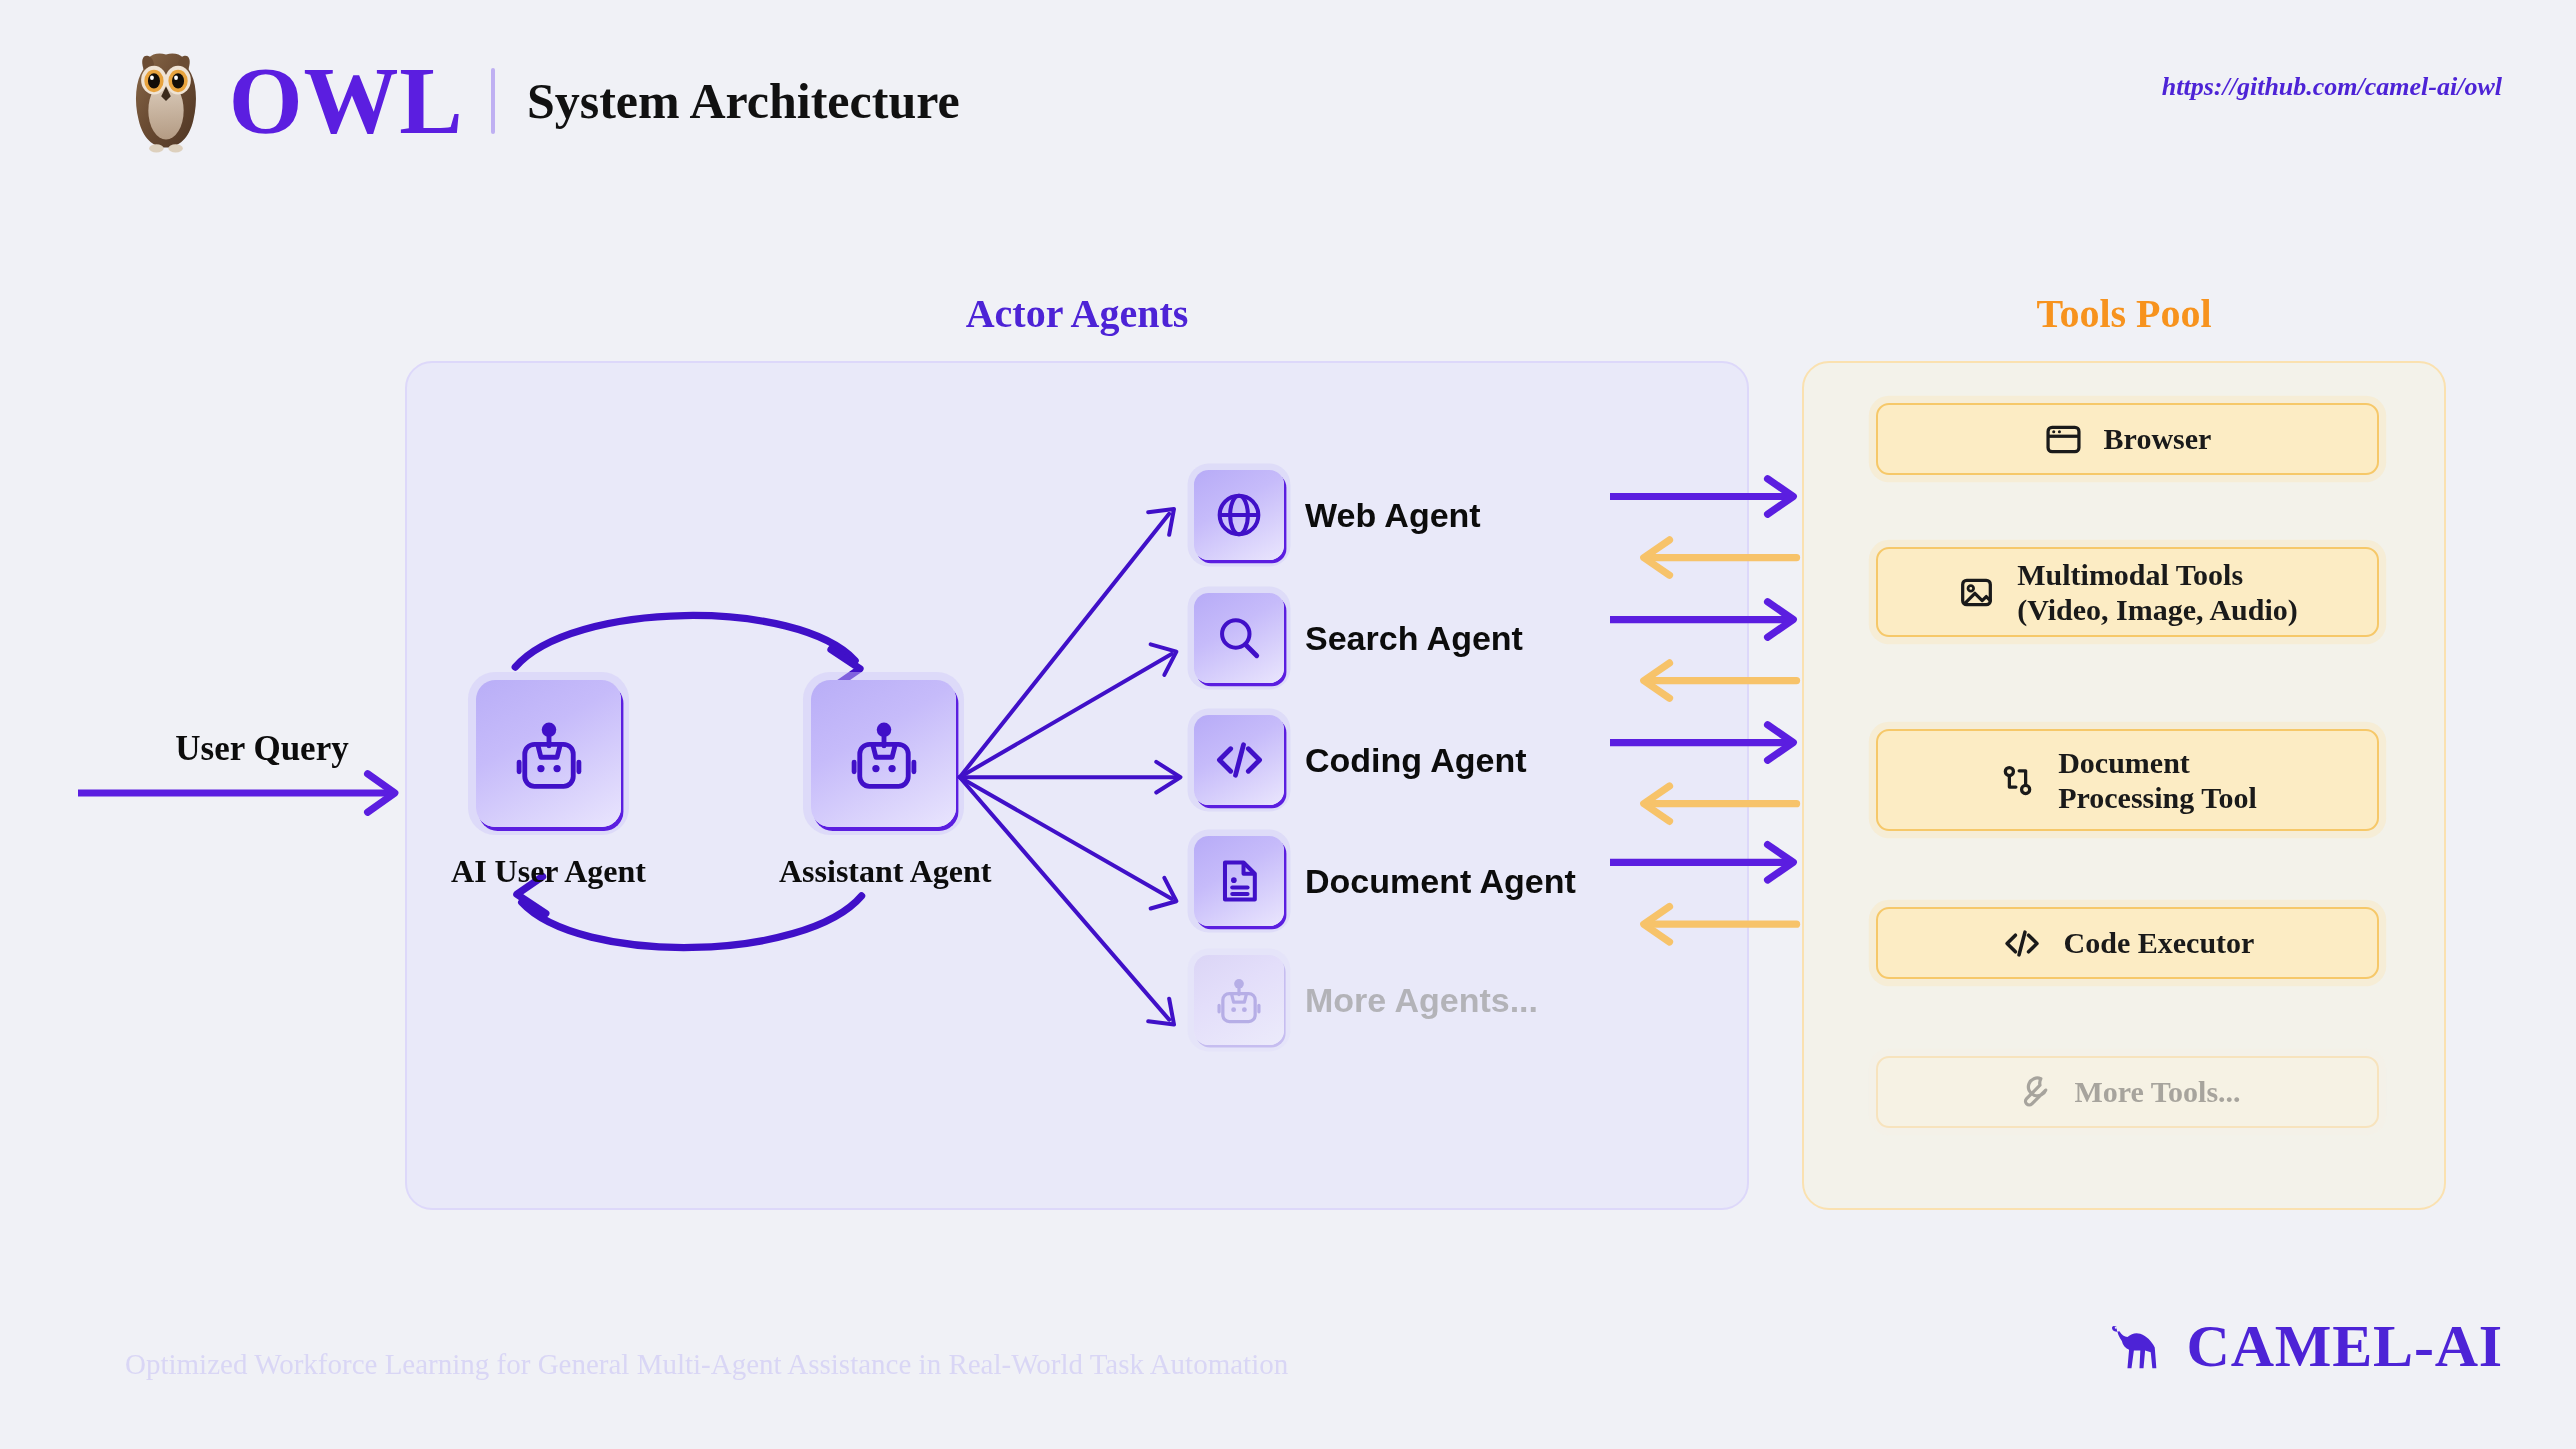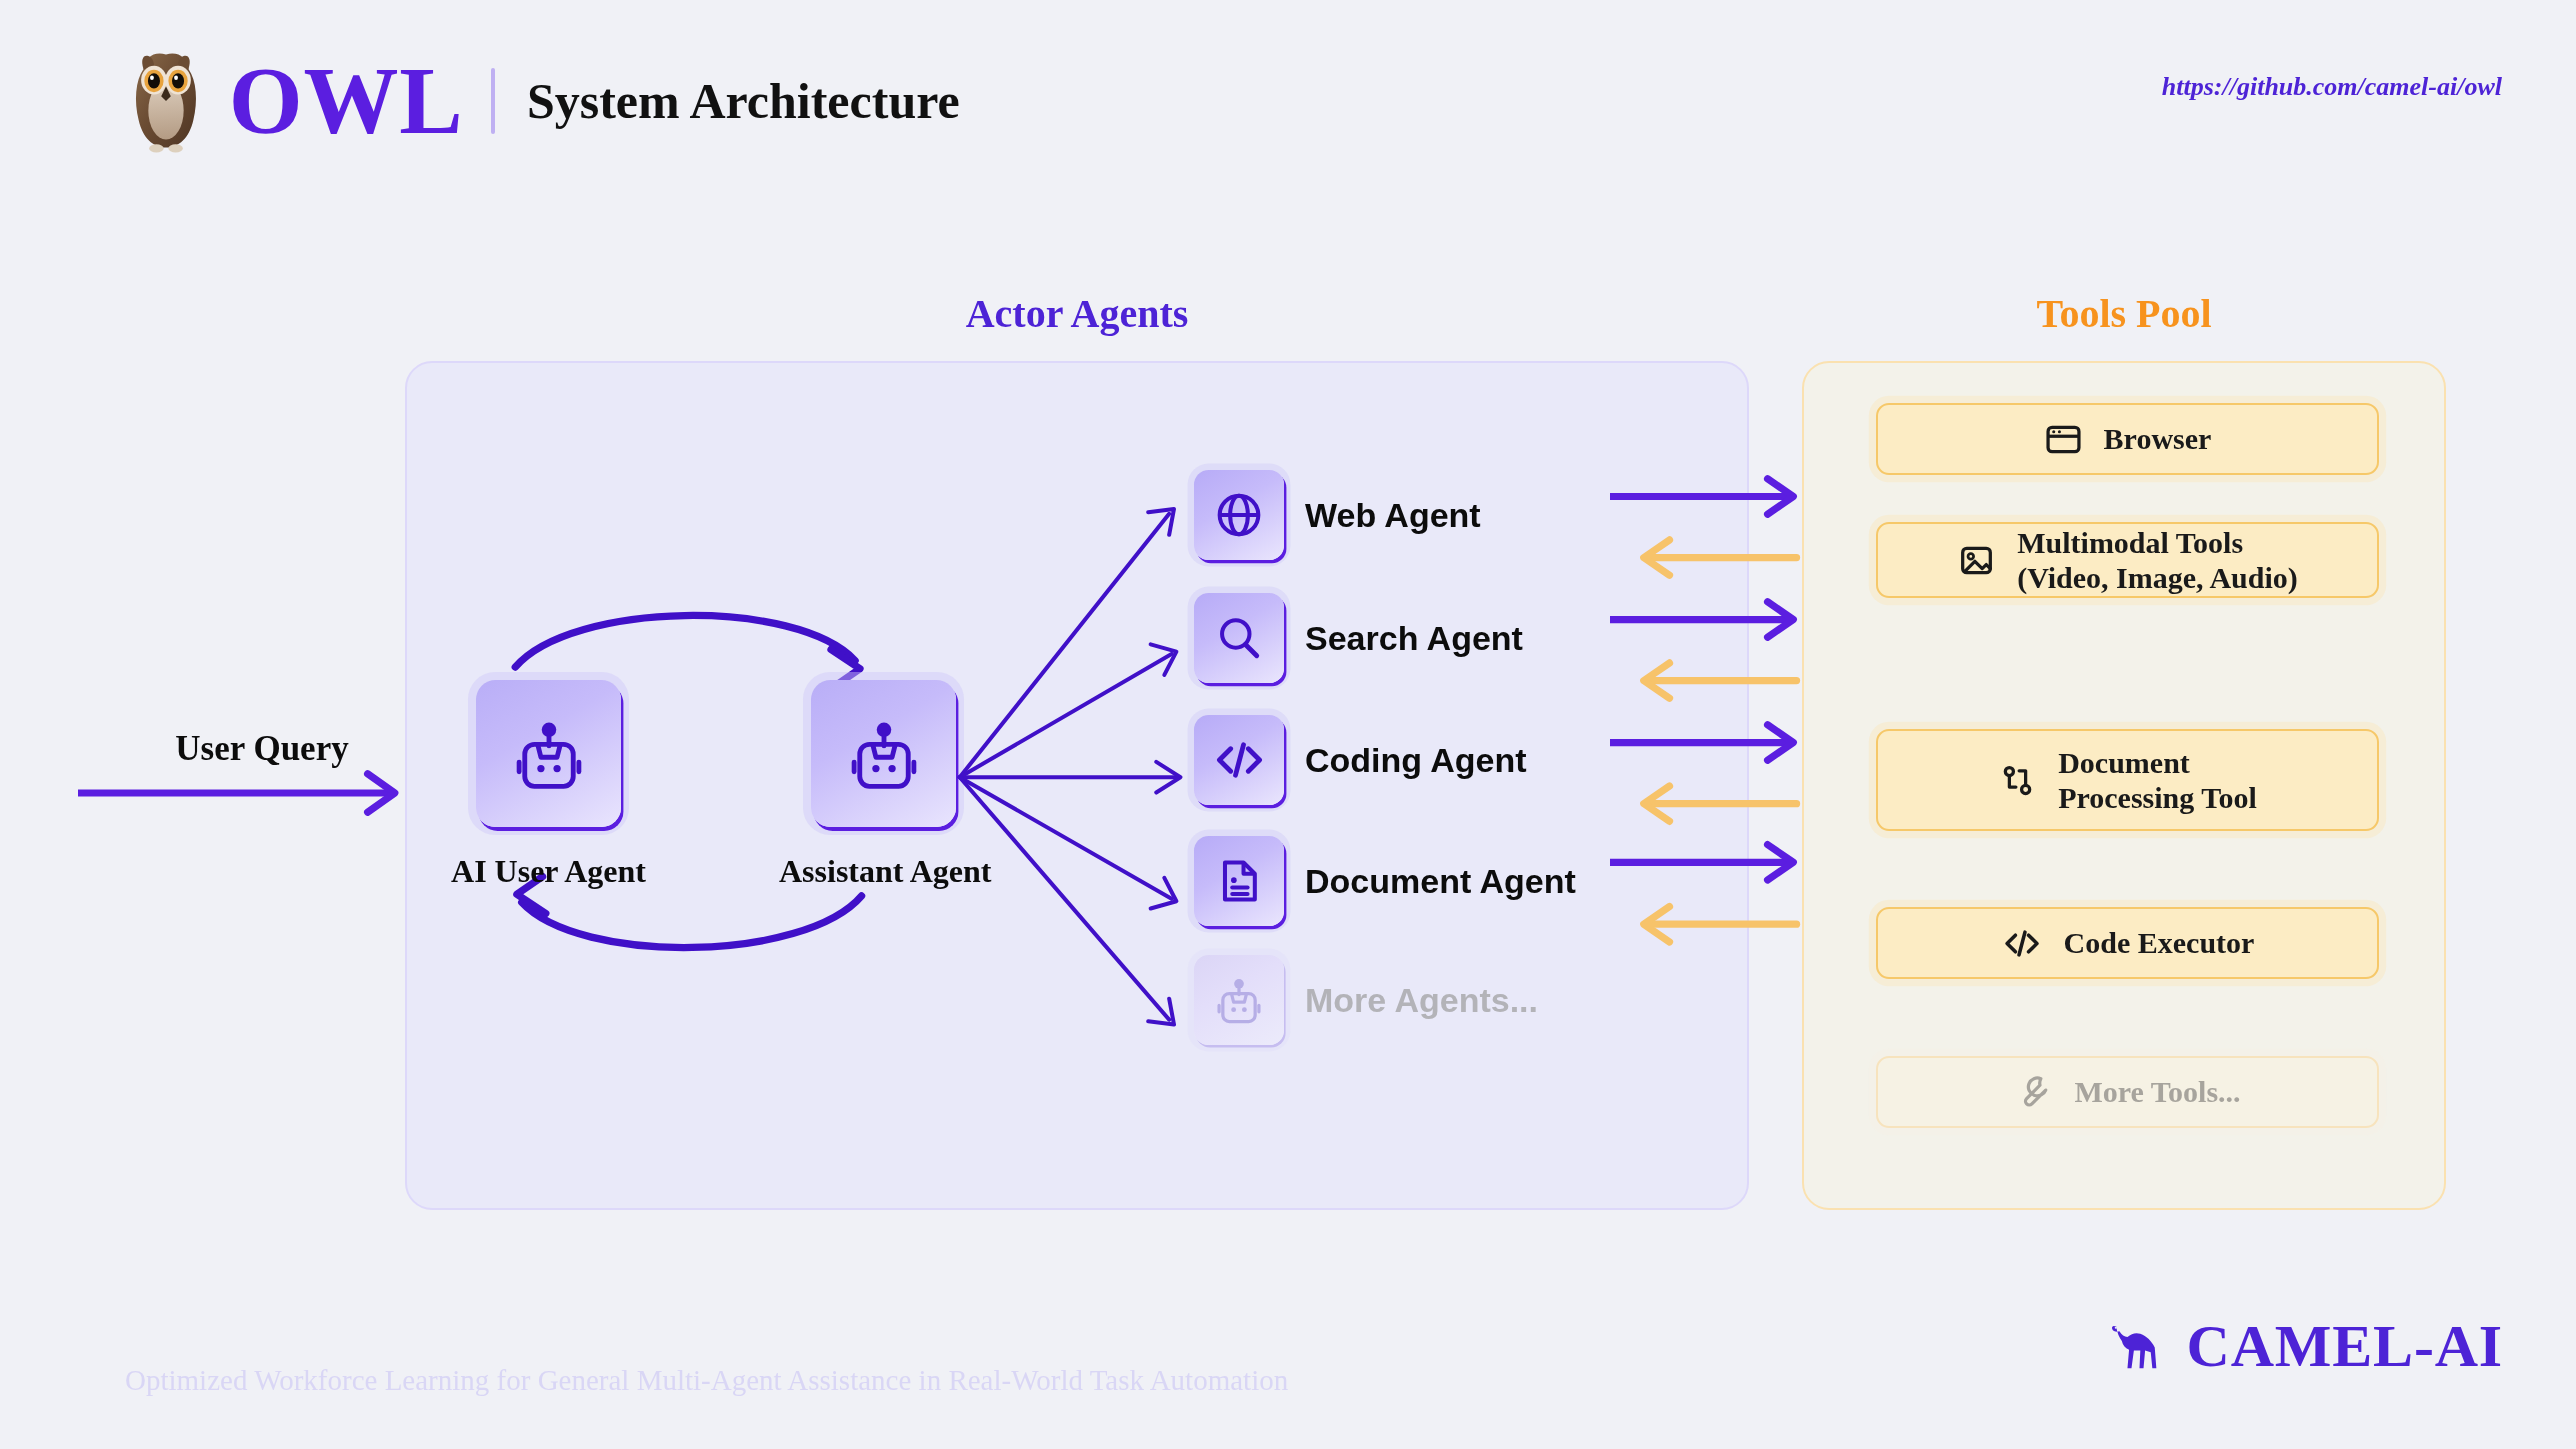--- a/index.html
+++ b/index.html
@@ -255,21 +255,20 @@
 
   
   #footer-tagline {
     position: absolute;
     left: 125px;
     top: 1348px;
     font-family: "Liberation Serif", "DejaVu Serif", serif;
     font-size: 29px;
     color: #d9d6f5;
     white-space: nowrap;
-    margin-top: 16px;
   }
   #footer-logo {
     position: absolute;
     right: 105px;
     top: 1312px;
     display: flex;
     align-items: center;
     gap: 13px;
   }
   #footer-logo-text {
@@ -492,21 +491,21 @@
       <svg width="39" height="39" viewBox="0 0 48 48">
         <rect x="5" y="9" width="38" height="30" rx="5" fill="none" stroke="#1a1a1a" stroke-width="4"></rect>
         <line x1="5" y1="20" x2="43" y2="20" stroke="#1a1a1a" stroke-width="4"></line>
         <circle cx="12" cy="14.5" r="1.9" fill="#1a1a1a"></circle>
         <circle cx="19" cy="14.5" r="1.9" fill="#1a1a1a"></circle>
       </svg>
     </div>
     <div class="tool-label">Browser</div>
   </div>
 
-  <div class="tool-card" style="top:522px;height:76px">
+  <div class="tool-card" style="top:547px;height:90px">
     <div class="tool-icon">
       <svg width="39" height="39" viewBox="0 0 48 48">
         <rect x="7" y="9" width="34" height="30" rx="5" fill="none" stroke="#1a1a1a" stroke-width="4"></rect>
         <circle cx="17" cy="19" r="3.4" fill="none" stroke="#1a1a1a" stroke-width="3.4"></circle>
         <polyline points="10,37 22,25 31,34 36,29 41,34" fill="none" stroke="#1a1a1a" stroke-width="4" stroke-linejoin="round" stroke-linecap="round"></polyline>
       </svg>
     </div>
     <div class="tool-label">Multimodal Tools
 (Video, Image, Audio)</div>
   </div>

